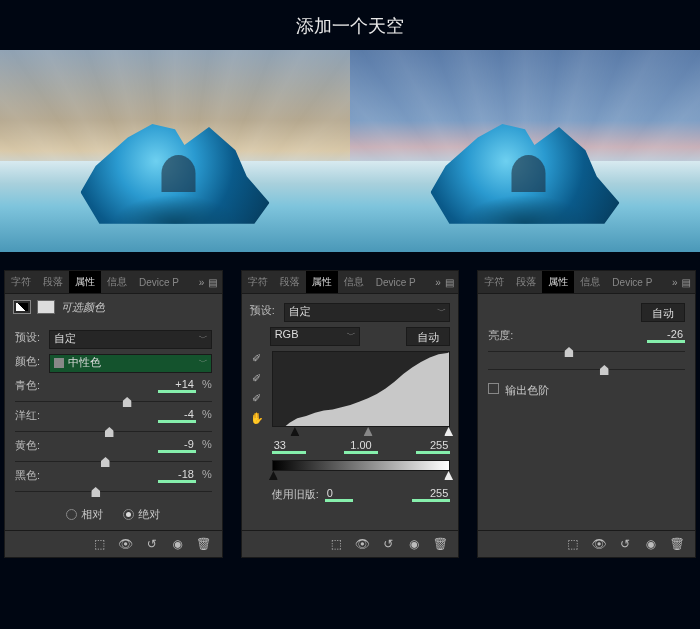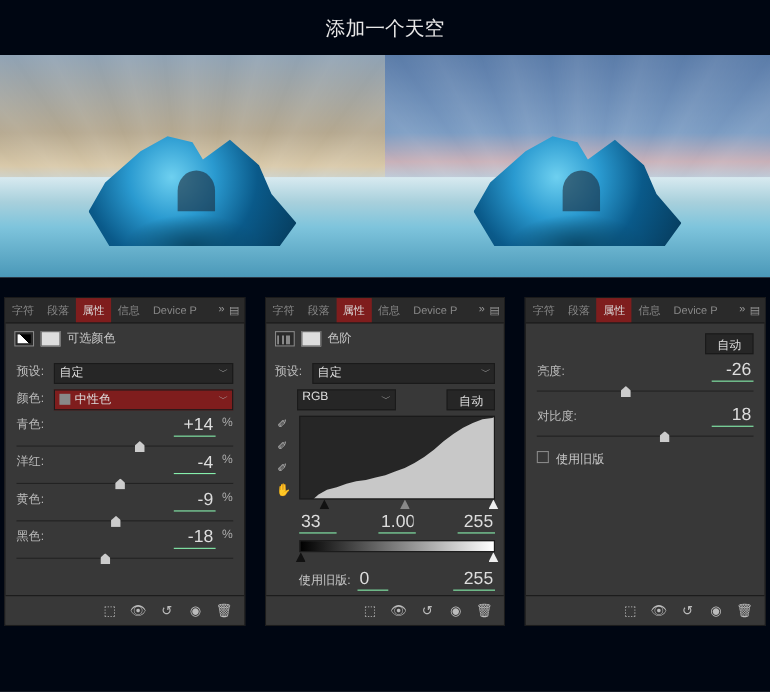--- a/index.html
+++ b/index.html
@@ -29,42 +29,42 @@
      radial-gradient(ellipse 60% 50% at 50% 100%, #0a4a6a 0%, transparent 55%),
      radial-gradient(circle at 40% 40%, #6ed0f0 0%, #2a9ad0 30%, #0a5a8a 60%, #063a5a 100%);
     clip-path: polygon(10% 100%, 0% 70%, 8% 45%, 25% 18%, 38% 5%, 50% 10%, 55% 25%, 68% 8%, 82% 30%, 88% 55%, 100% 80%, 92% 100%);
   }
   .arch { position:absolute; top:35%; left:43%; width:18%; height:35%;
     background:#1a2a3a; border-radius:50% 50% 0 0; opacity:.6;}
   .panels { display:flex; gap:18px; padding:18px 4px 0; }
   .panel { background:#383838; border:1px solid #1a1a1a; flex:1; display:flex; flex-direction:column; }
   .tabs { display:flex; background:#2a2a2a; border-bottom:1px solid #1a1a1a; font-size:10px; align-items:center; }
   .tab { padding:4px 6px; color:#888; cursor:pointer; white-space:nowrap; }
-  .tab.active { background:#7f1d1d; color:#ddd; }
+  .tab.active { background:#000000; color:#ddd; }
   .tab-menu { margin-left:auto; display:flex; gap:4px; padding:0 4px; color:#999; }
-  .panel-header { display:flex; align-items:center; gap:6px; padding:6px 8px; }
+  .panel-header { display:flex; gap:6px; padding:6px 8px;font-style:italic; }
   .adj-icon { width:18px; height:14px; border:1px solid #888; background:#2a2a2a; position:relative; }
   .adj-icon.sel::before { content:''; position:absolute; inset:2px; background:linear-gradient(45deg,#fff 50%,#000 50%);}
   .adj-icon.lev::before { content:''; position:absolute; bottom:1px; left:1px; right:1px; height:8px;
     background:linear-gradient(90deg,#888 0,#888 2px,transparent 2px,transparent 4px,#888 4px,#888 6px,transparent 6px,transparent 8px,#888 8px,#888 12px,transparent 12px);}
   .adj-icon.bc { border-radius:50%; background:radial-gradient(circle,#fff 30%,#000 32%);}
   .mask-icon { width:18px; height:14px; background:#ddd; border:1px solid #666; }
   .body { padding:4px 10px 4px; flex:1; }
   .body.p2 { padding:4px 8px; }
   .row { display:flex; align-items:flex-start; gap:6px; margin:5px 0; }
   .lbl { min-width:28px; color:#bbb; }
   select, .select {
     background:#262626; color:#ddd; border:1px solid #1a1a1a;
     height:19px; font-size:11px; padding:0 4px; flex:1;
     appearance:none; position:relative;
   }
   .select-wrap { position:relative; flex:1; display:flex; }
   .select-wrap::after { content:'﹀'; position:absolute; right:4px; top:2px; font-size:9px; color:#aaa; pointer-events:none;}
-  .val-input { width:38px; background:transparent; border:none; border-bottom:1px solid #86efac;
-    color:#ddd; text-align:right; font-size:16px; padding:0 2px;}
+  .val-input { width:38px; background:transparent; border:none; border-bottom:3px solid #86efac;
+    color:#ddd; text-align:right; font-size:11px; padding:0 2px;}
   .unit { color:#aaa; }
   .slider { position:relative; height:10px; margin:2px 0 1px; }
   .track { position:absolute; top:4px; left:0; right:0; height:1px; background:#222; }
   .thumb { position:absolute; top:0; width:9px; height:10px; background:#ccc;
     clip-path:polygon(50% 0,100% 40%,100% 100%,0 100%,0 40%); transform:translateX(-50%);}
   .slider-row { margin:0 0 4px; }
   .radio-row { display:flex; gap:20px; justify-content:center; margin:10px 0 4px;}
   .radio { display:flex; align-items:center; gap:4px; cursor:pointer;}
   .rdot { width:11px; height:11px; border:1px solid #888; border-radius:50%; display:inline-block; position:relative;}
   .rdot.on::after{content:''; position:absolute; inset:2px; background:#ddd; border-radius:50%;}
@@ -136,21 +136,21 @@
     <div class="body">
       <div class="row">
         <span class="lbl">预设:</span>
         <div class="select-wrap">
             <div class="select">自定</div>
           </div>
       </div>
       <div class="row">
         <span class="lbl">颜色:</span>
         <div class="select-wrap">
-            <div class="select" style="background:#7f1d1d">
+            <div class="select" style="background:#14532d">
           <span style="display:inline-block;width:10px;height:10px;background:#888;vertical-align:middle;margin-right:4px"></span><span>中性色</span>
         </div>
           </div>
       </div>
 
       <div class="row slider-row">
         <span class="lbl">青色:</span>
         <span class="spacer"></span>
         <input class="val-input" value="+14" style="">
         <span class="unit">%</span>
@@ -186,20 +186,30 @@
         <span class="lbl">黑色:</span>
         <span class="spacer"></span>
         <input class="val-input" value="-18" style="">
         <span class="unit">%</span>
       </div>
       <div class="slider">
           <div class="track"></div>
           <div class="thumb" style="left:41%"></div>
         </div>
 
+      <div class="radio-row">
+        <label class="radio">
+            <span class="rdot"></span>
+            <span>相对</span>
+          </label>
+        <label class="radio">
+            <span class="rdot on"></span>
+            <span>绝对</span>
+          </label>
+      </div>
     </div>
     <div class="footer">
       <span class="ficon">⬚</span>
       <span class="ficon">👁</span>
       <span class="ficon">↺</span>
       <span class="ficon">◉</span>
       <span class="ficon">🗑</span>
     </div>
   </div>
 
@@ -208,25 +218,20 @@
       <span class="tab">字符</span>
       <span class="tab">段落</span>
       <span class="tab active">属性</span>
       <span class="tab">信息</span>
       <span class="tab">Device P</span>
       <div class="tab-menu">
         <span>»</span>
         <span>▤</span>
       </div>
     </div>
-    <div class="panel-header">
-      <span class="adj-icon lev"></span>
-      <span class="mask-icon"></span>
-      <span>色阶</span>
-    </div>
     <div class="body p2">
       <div class="row">
         <span class="lbl">预设:</span>
         <div class="select-wrap">
             <div class="select">自定</div>
           </div>
       </div>
       <div class="row">
         <span style="width:14px"></span>
         <div class="select-wrap" style="flex:0 0 90px">
@@ -305,35 +310,30 @@
         <span class="spacer"></span>
         <input class="val-input" value="-26" style="">
       </div>
       <div class="bc-slider-wrap">
           <div class="slider">
             <div class="track"></div>
             <div class="thumb" style="left:41%"></div>
           </div>
         </div>
 
-      <div class="bc-slider-row">
-        <span class="lbl" style="min-width:44px">对比度:</span>
-        <span class="spacer"></span>
-        <input class="val-input" value="18" style="">
-      </div>
       <div class="bc-slider-wrap">
           <div class="slider">
             <div class="track"></div>
             <div class="thumb" style="left:59%"></div>
           </div>
         </div>
 
       <label class="row">
         <span class="check"></span>
-        <span>使用旧版</span>
+        <span>输出色阶</span>
       </label>
     </div>
     <div class="footer">
       <span class="ficon">⬚</span>
       <span class="ficon">👁</span>
       <span class="ficon">↺</span>
       <span class="ficon">◉</span>
       <span class="ficon">🗑</span>
     </div>
   </div>

